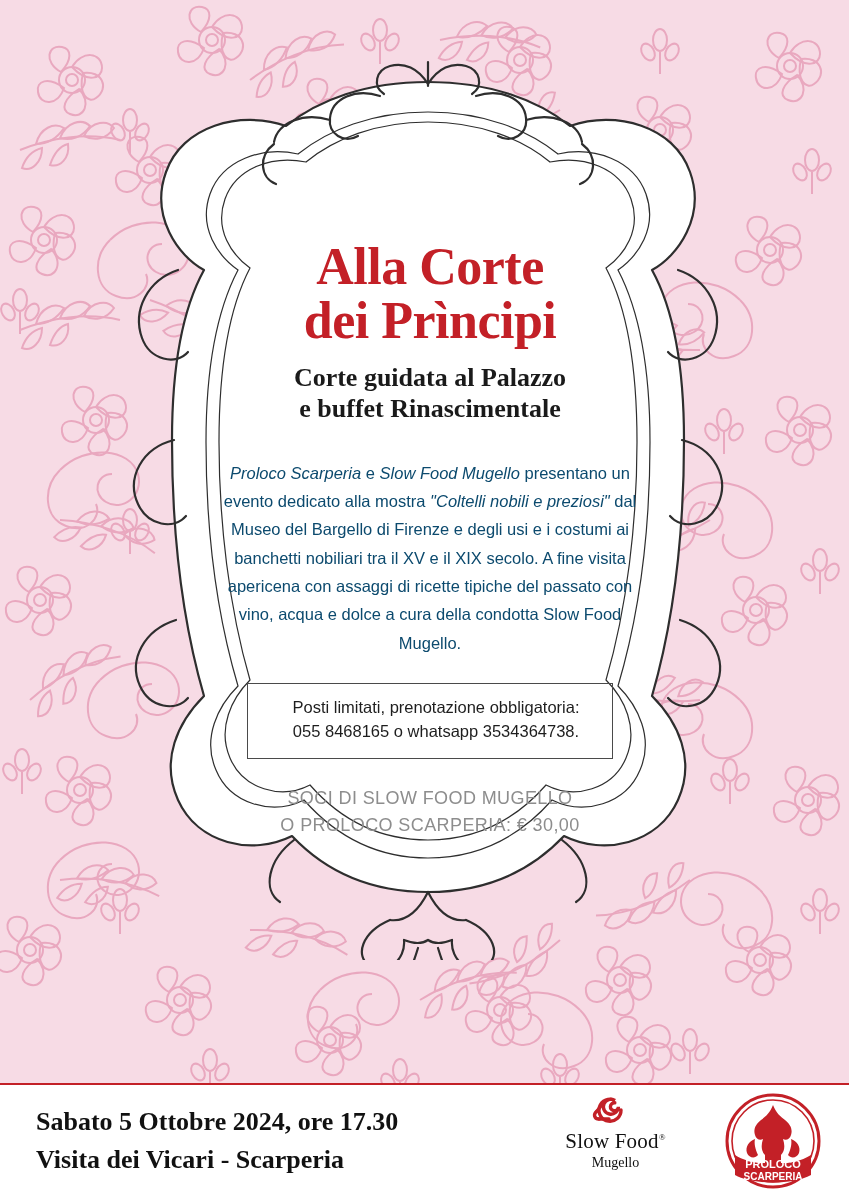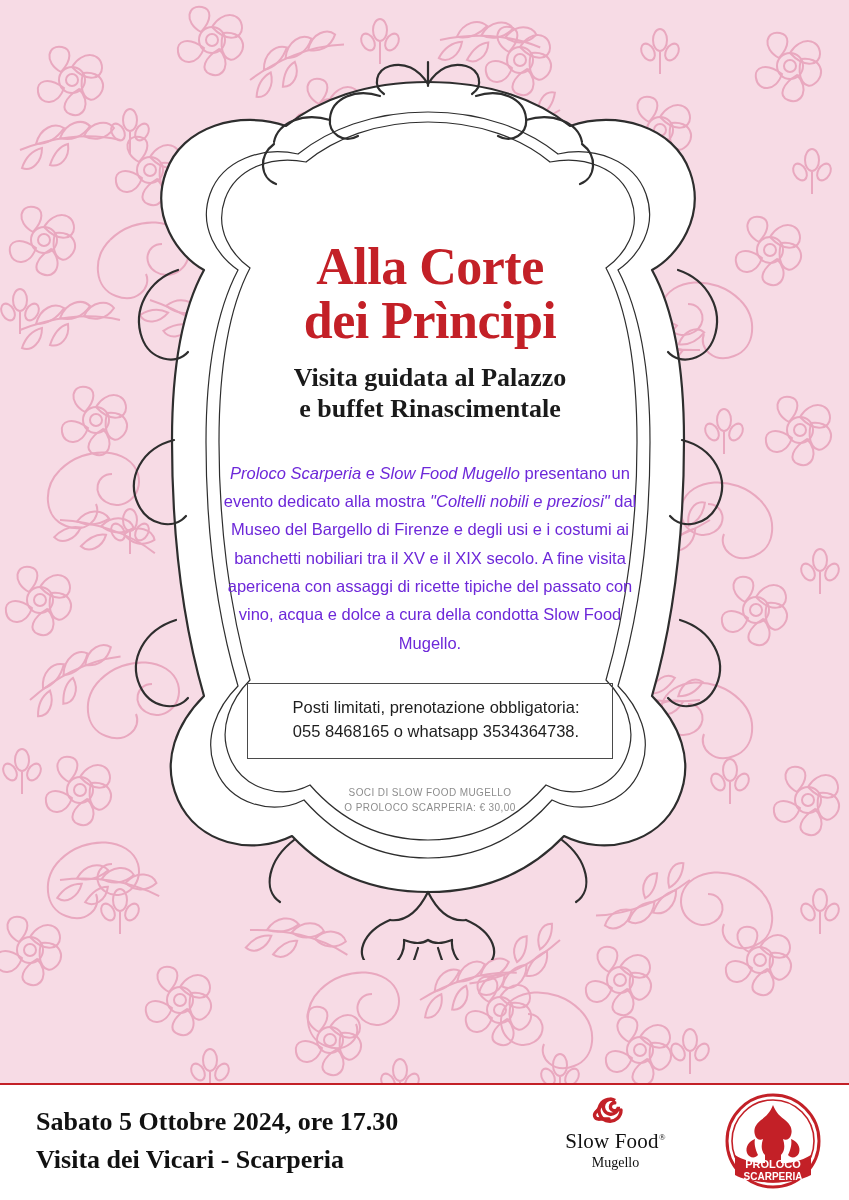--- a/index.html
+++ b/index.html
@@ -75,21 +75,21 @@
     color: #1a1a1a;
     font-weight: bold;
     font-size: 26px;
     line-height: 1.2;
     margin: 0 0 34px 0;
   }
   .subtitle .line { display: block; }
 
   .body-text {
     font-family: "Liberation Sans", sans-serif;
-    color: #6d28d9;
+    color: #0c4a6e;
     font-size: 16.5px;
     line-height: 1.72;
     margin: 0 auto 26px auto;
     width: 420px;
   }
   .body-text em {
     font-style: italic;
   }
 
   .booking-box {
@@ -102,21 +102,21 @@
   .booking-line {
     font-family: "Liberation Sans", sans-serif;
     font-size: 16.5px;
     color: #1e1e1e;
     line-height: 1.45;
   }
 
   .prices {
     font-family: "Liberation Sans", sans-serif;
     color: #8d8d8d;
-    font-size: 10px;
+    font-size: 18px;
     letter-spacing: 0.4px;
     line-height: 1.5;
   }
   .prices .line { display: block; }
 
   
   .footer {
     position: absolute;
     left: 0;
     bottom: 0;
@@ -395,21 +395,21 @@
   </div>
 
   <div class="content">
 
     <h1 class="title">
       <span class="line">Alla Corte</span>
       <span class="line">dei Prìncipi</span>
     </h1>
 
     <h2 class="subtitle">
-      <span class="line">Visita guidata al Palazzo</span>
+      <span class="line">Corte guidata al Palazzo</span>
       <span class="line">e buffet Rinascimentale</span>
     </h2>
 
     <p class="body-text"><em>Proloco Scarperia</em><span> e </span><em>Slow Food Mugello</em><span> presentano un evento dedicato alla mostra </span><em>"Coltelli nobili e preziosi"</em><span> dal Museo del Bargello di Firenze e degli usi e i costumi ai banchetti nobiliari tra il XV e il XIX secolo. A fine visita apericena con assaggi di ricette tipiche del passato con vino, acqua e dolce a cura della condotta Slow Food Mugello.</span></p>
 
     <div class="booking-box">
       <div class="booking-line">Posti limitati, prenotazione obbligatoria:</div>
       <div class="booking-line">055 8468165 o whatsapp 3534364738.</div>
     </div>
 

